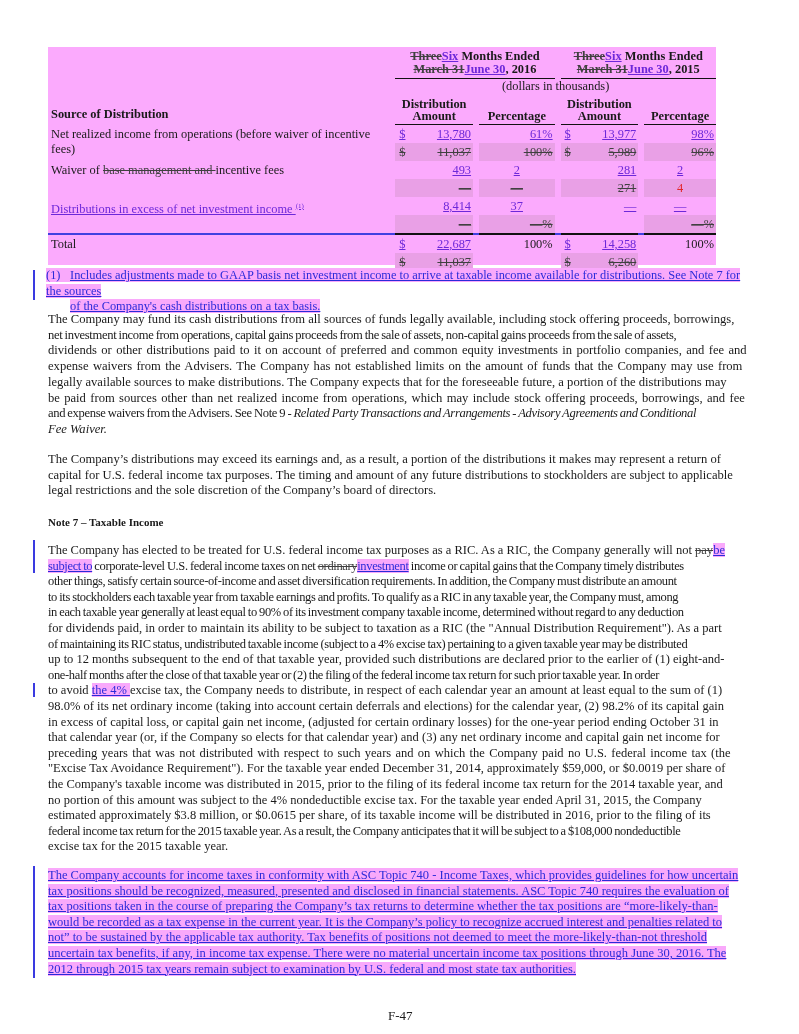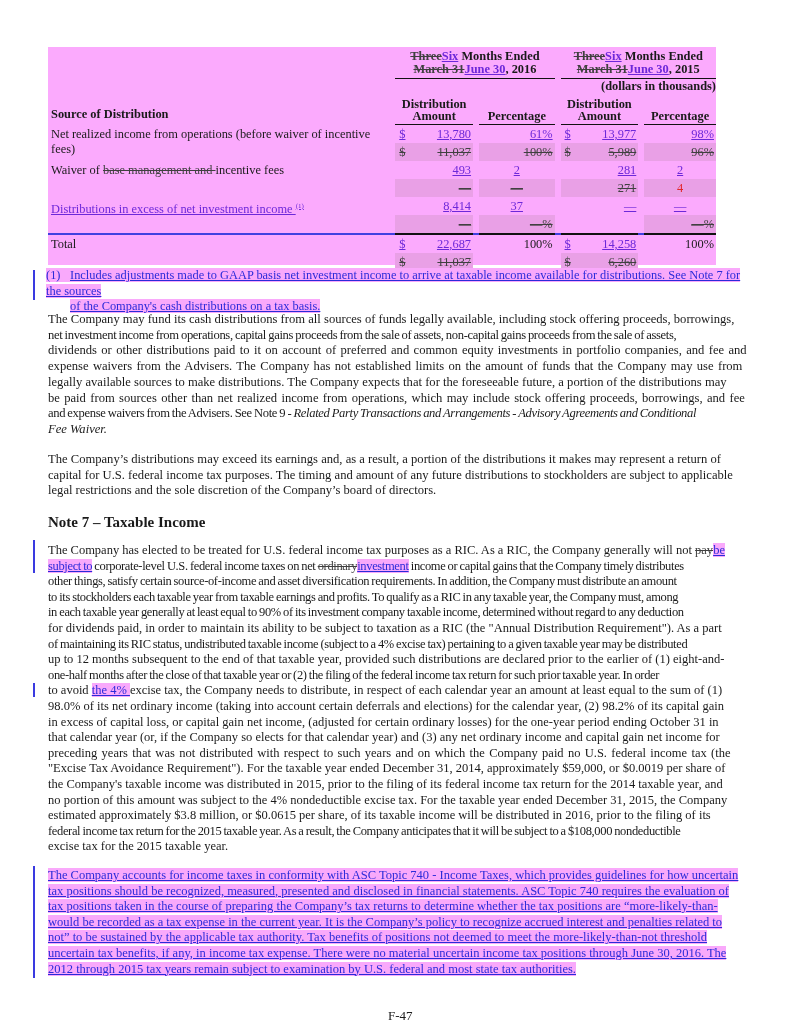--- a/index.html
+++ b/index.html
@@ -14,40 +14,40 @@
   .change-bar { position: absolute; left: 33px; width: 2px; background: #3a3ae0; }
 
   
   .dist-table-wrap {
     position: absolute; left: 48px; top: 47px; width: 668px; height: 218px;
     background: #fbaafd;
   }
   table.dist { border-collapse: separate; border-spacing: 0; position: absolute; left: 0; top: 0; width: 668px; font-size: 12.4px; }
   table.dist td, table.dist th { padding: 0; vertical-align: bottom; }
   .hdr-period { font-weight: bold; text-align: center; line-height: 13px; padding-bottom: 2px !important; border-bottom: 1px solid #111; }
-  .hdr-units { font-weight: bold; text-align: right; height: 15px; }
+  .hdr-units { font-weight: normal; text-align: center; height: 15px; }
   .hdr-col { font-weight: bold; text-align: center; line-height: 12.5px; border-bottom: 1px solid #111; padding-bottom: 1px !important; }
   .hdr-src { font-weight: bold; text-align: left; padding-left: 3px !important; padding-bottom: 2px !important; }
   .gap { width: 5px; }
   .row td { height: 18px; }
   .row.del-row td.cell { background: #e9a0e6; }
   .cur { text-align: left; padding-left: 4px !important; }
   .num { text-align: right; padding-right: 2px !important; }
   .lbl { padding-left: 3px !important; vertical-align: top !important; padding-top: 2px !important; }
   .total-top td { border-top: 2px solid #4040e0; }
   .total-top td.cell { border-top: 2px solid #111; }
   .dbl td.cell { border-bottom: 3px double #111; }
   sup { font-size: 7px; }
 
   .footnote { position: absolute; left: 46px; top: 268px; width: 708px; font-size: 12.4px; line-height: 15.5px; }
   .footnote .fn-num { display: inline-block; width: 24px; }
   .footnote .fn-line2 { padding-left: 24px; display: block; }
 
   .para { position: absolute; left: 48px; width: 706px; text-align: justify; }
-  .note-heading { position: absolute; left: 48px; top: 515px; font-weight: bold; font-size: 15px; font-family: Liberation Serif, serif; }
+  .note-heading { position: absolute; left: 48px; top: 515px; font-weight: bold; font-size: 11px; font-family: Liberation Serif, serif; }
   .page-num { position: absolute; left: 388px; top: 988px; font-size: 13px; margin-top: 20px; }
   .tight { letter-spacing: -0.35px; word-spacing: -0.6px; }
   .wide { word-spacing: 1.2px; }
 </style>
 </head>
 <body>
 
 <div class="change-bar" style="top:270px;height:30px;"></div>
 <div class="change-bar" style="top:540px;height:33px;"></div>
 <div class="change-bar" style="top:683px;height:14px;"></div>
@@ -228,21 +228,21 @@
   <div class="tight">of maintaining its RIC status, undistributed taxable income (subject to a 4% excise tax) pertaining to a given taxable year may be distributed</div>
   <div>up to 12 months subsequent to the end of that taxable year, provided such distributions are declared prior to the earlier of (1) eight-and-</div>
   <div class="tight">one-half months after the close of that taxable year or (2) the filing of the federal income tax return for such prior taxable year. In order</div>
   <div><span>to avoid </span><span class="ins-hl">the 4% </span><span>excise tax, the Company needs to distribute, in respect of each calendar year an amount at least equal to the sum of (1)</span></div>
   <div>98.0% of its net ordinary income (taking into account certain deferrals and elections) for the calendar year, (2) 98.2% of its capital gain</div>
   <div>in excess of capital loss, or capital gain net income, (adjusted for certain ordinary losses) for the one-year period ending October 31 in</div>
   <div>that calendar year (or, if the Company so elects for that calendar year) and (3) any net ordinary income and capital gain net income for</div>
   <div class="wide">preceding years that was not distributed with respect to such years and on which the Company paid no U.S. federal income tax (the</div>
   <div>"Excise Tax Avoidance Requirement"). For the taxable year ended December 31, 2014, approximately $59,000, or $0.0019 per share of</div>
   <div>the Company's taxable income was distributed in 2015, prior to the filing of its federal income tax return for the 2014 taxable year, and</div>
-  <div>no portion of this amount was subject to the 4% nondeductible excise tax. For the taxable year ended December 31, 2015, the Company</div>
+  <div>no portion of this amount was subject to the 4% nondeductible excise tax. For the taxable year ended April 31, 2015, the Company</div>
   <div>estimated approximately $3.8 million, or $0.0615 per share, of its taxable income will be distributed in 2016, prior to the filing of its</div>
   <div class="tight">federal income tax return for the 2015 taxable year. As a result, the Company anticipates that it will be subject to a $108,000 nondeductible</div>
   <div>excise tax for the 2015 taxable year.</div>
 </div>
 
 <div class="para" style="top:868px;line-height:15.6px;font-size:12.5px;">
   <div><span class="ins-hl">The Company accounts for income taxes in conformity with ASC Topic 740 - Income Taxes, which provides guidelines for how uncertain</span></div>
   <div><span class="ins-hl">tax positions should be recognized, measured, presented and disclosed in financial statements. ASC Topic 740 requires the evaluation of</span></div>
   <div><span class="ins-hl">tax positions taken in the course of preparing the Company’s tax returns to determine whether the tax positions are “more-likely-than-</span></div>
   <div><span class="ins-hl">would be recorded as a tax expense in the current year. It is the Company’s policy to recognize accrued interest and penalties related to</span></div>

